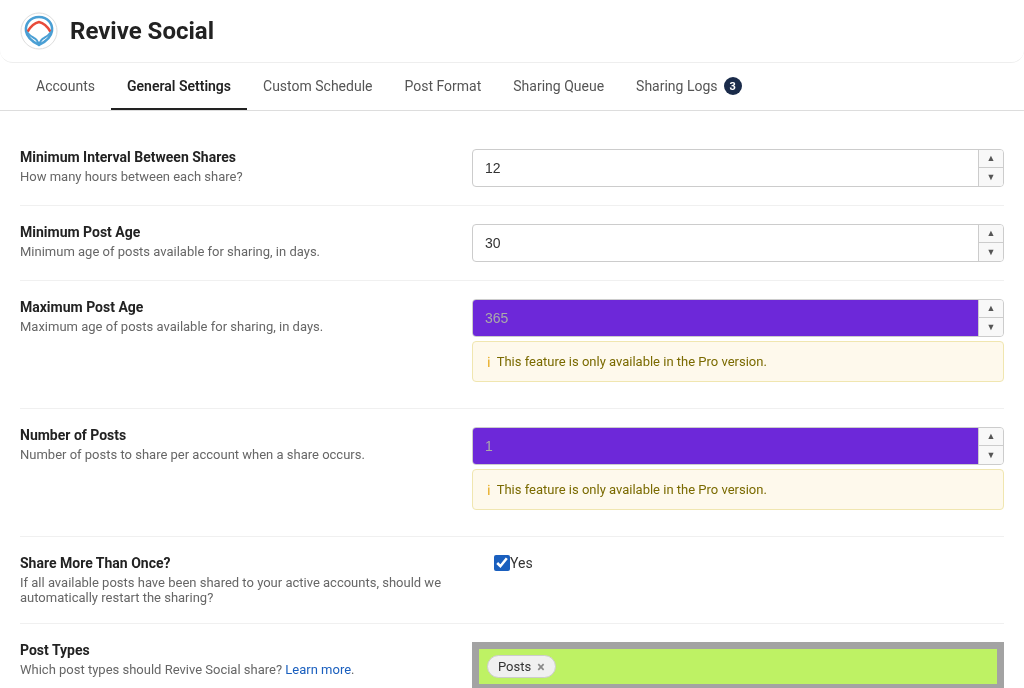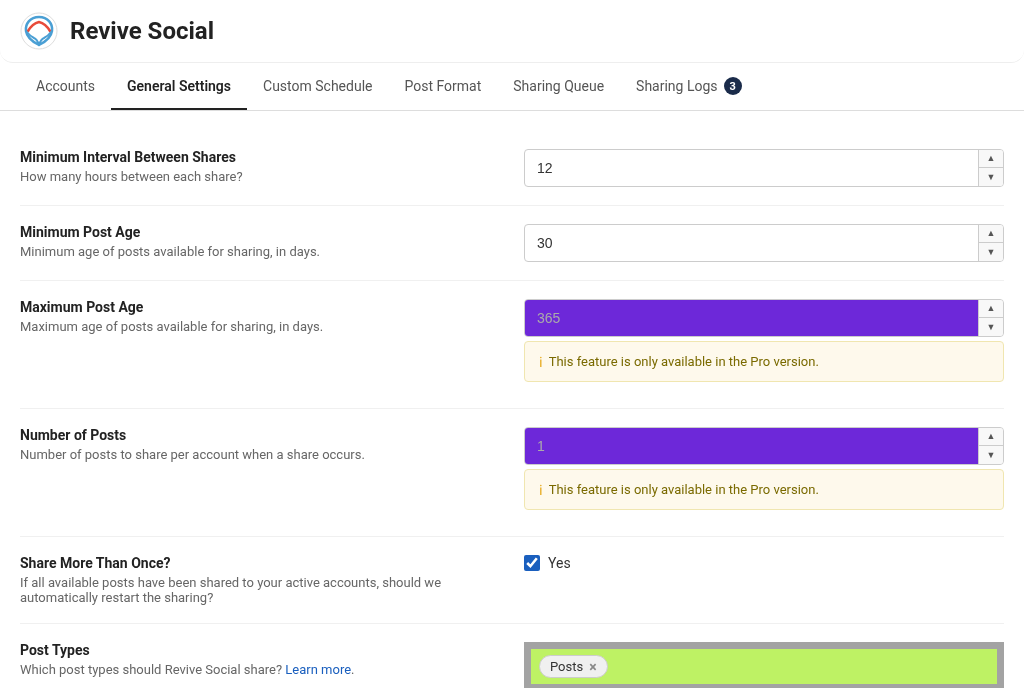--- a/index.html
+++ b/index.html
@@ -85,21 +85,21 @@
       font-weight: 700;
       font-size: 14px;
       color: #222;
       margin-bottom: 4px;
     }
     .setting-desc {
       font-size: 13px;
       color: #666;
     }
     .setting-control-col {
-      width: 480px;
+      width: 532px;
       flex-shrink: 0;
     }
     .number-input-wrapper {
       display: flex;
       align-items: stretch;
       border: 1px solid #ccc;
       border-radius: 4px;
       overflow: hidden;
       background: #fff;
     }
@@ -151,21 +151,21 @@
       margin: 4px 0 8px 0;
     }
     .info-icon {
       color: #e6a817;
       font-size: 14px;
       flex-shrink: 0;
     }
     .checkbox-row {
       display: flex;
       align-items: center;
-      gap: 8px;
+      margin-left: 22px;
     }
     .checkbox-input {
       width: 16px;
       height: 16px;
       accent-color: #1a5fbe;
       cursor: pointer;
     }
     .checkbox-label {
       font-size: 14px;
       color: #333;

